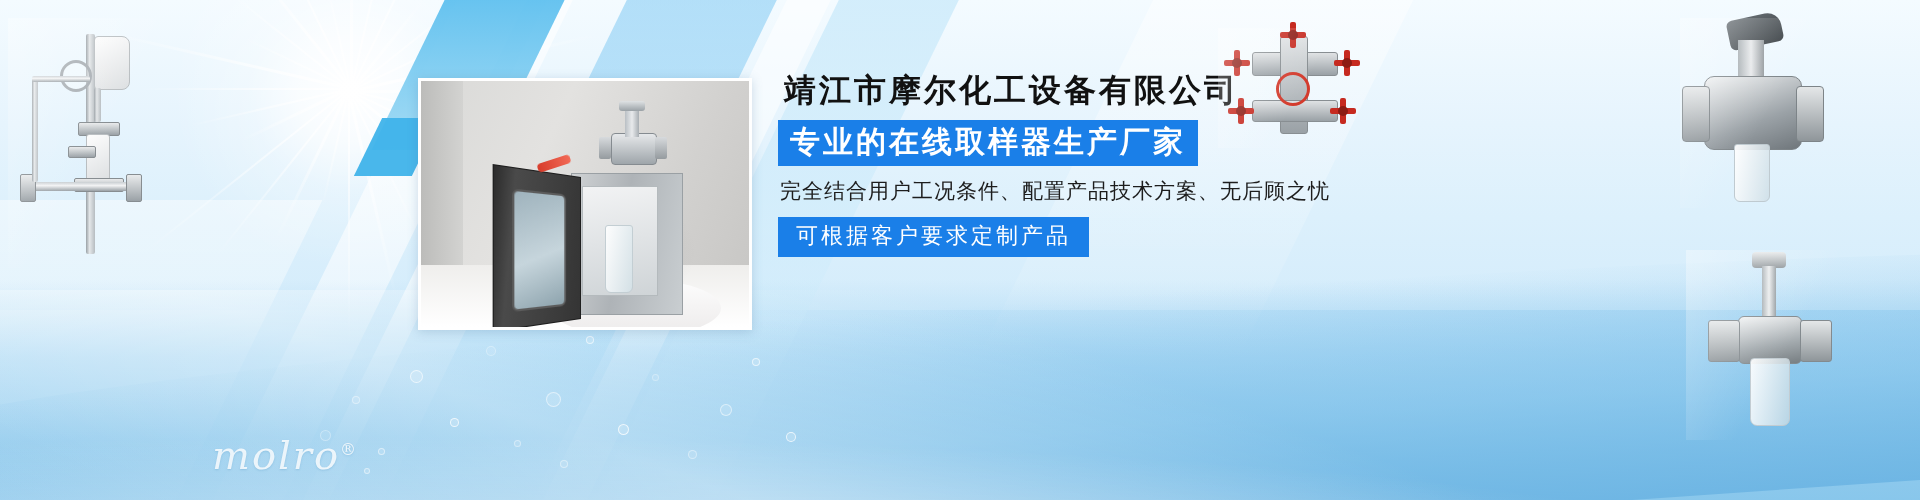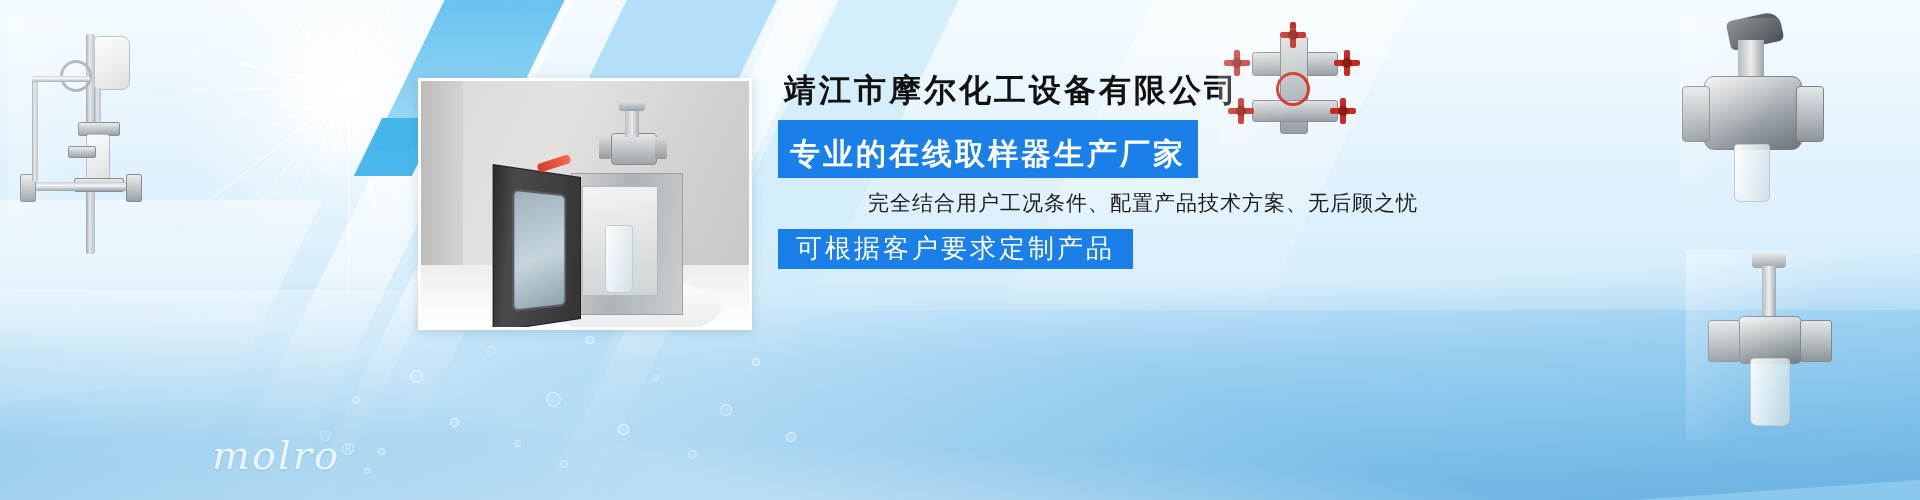--- a/index.html
+++ b/index.html
@@ -122,32 +122,32 @@
     font-family:"DejaVu Serif","Liberation Serif",serif;
     font-size:32px;line-height:40px;font-weight:700;
     color:#111;letter-spacing:3px;white-space:nowrap;
     margin:0 0 10px 6px;
   }
 
   .slogan-bar{
     display:inline-block;background:#1a7fe8;
     color:#fff;font-weight:700;
     font-size:30px;line-height:38px;letter-spacing:3px;
-    padding:15px 12px 5px 12px;white-space:nowrap;
+    padding:3px 12px 5px 12px;white-space:nowrap;
     margin-bottom:11px;
   }
 
   .desc-line{
     font-size:21px;line-height:28px;color:#1d1d1d;letter-spacing:1px;
-    white-space:nowrap;margin:0 0 12px 2px;font-weight:400;text-align:right;
+    white-space:nowrap;margin:0 0 12px 2px;font-weight:400;
   }
 
   .custom-bar{
     display:inline-block;background:#1a7fe8;color:#fff;
-    font-size:26px;line-height:30px;letter-spacing:3px;
+    font-size:22px;line-height:30px;letter-spacing:3px;
     padding:4px 18px 6px 18px;white-space:nowrap;margin-bottom:12px;
   }
 
   .eng-para{
     font-family:"DejaVu Serif","Liberation Serif",serif;
     font-size:9px;line-height:15px;color:#3c4a55;
     letter-spacing:.3px;width:600px;margin:0 0 0 2px;
     text-transform:uppercase;
   }
 

